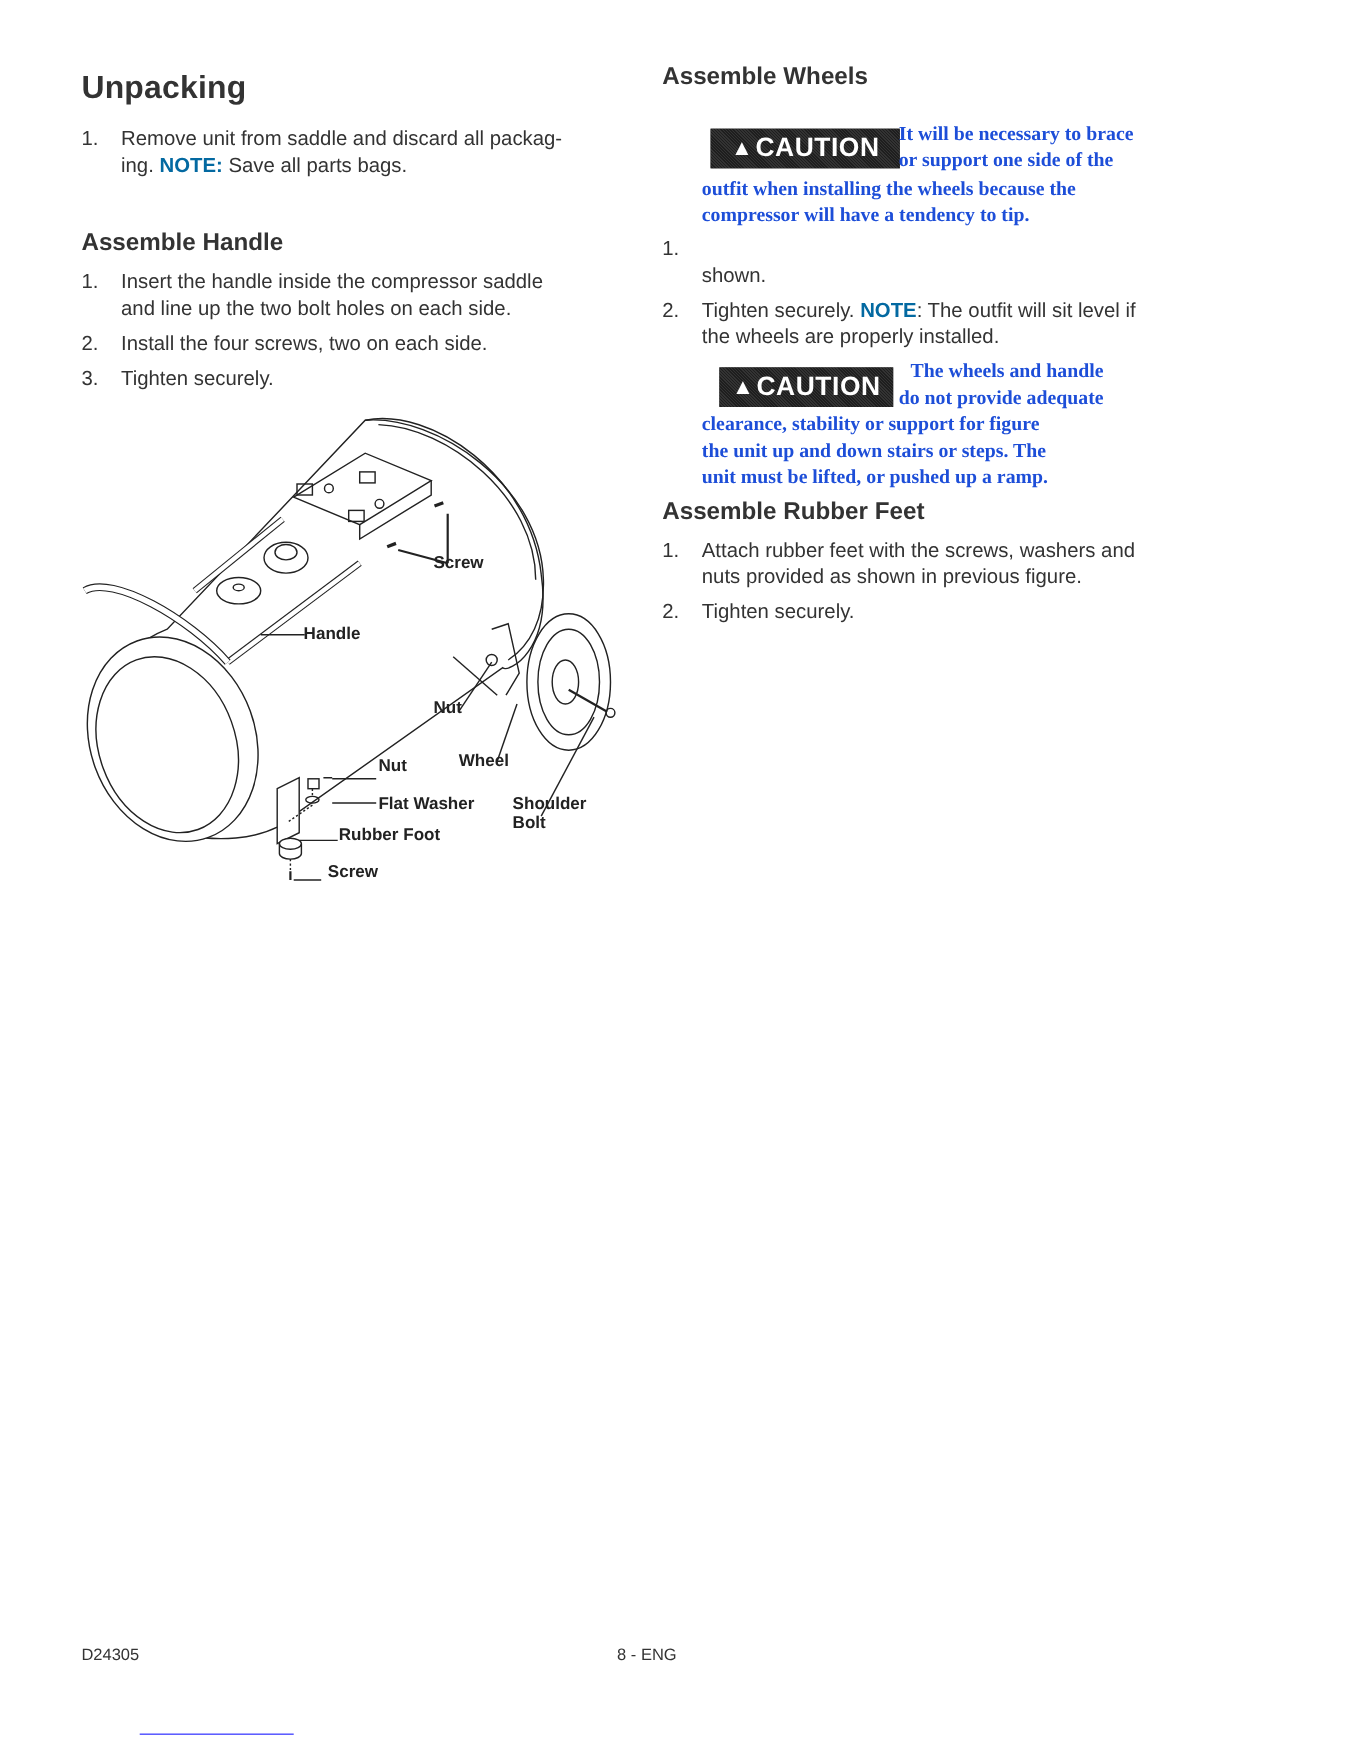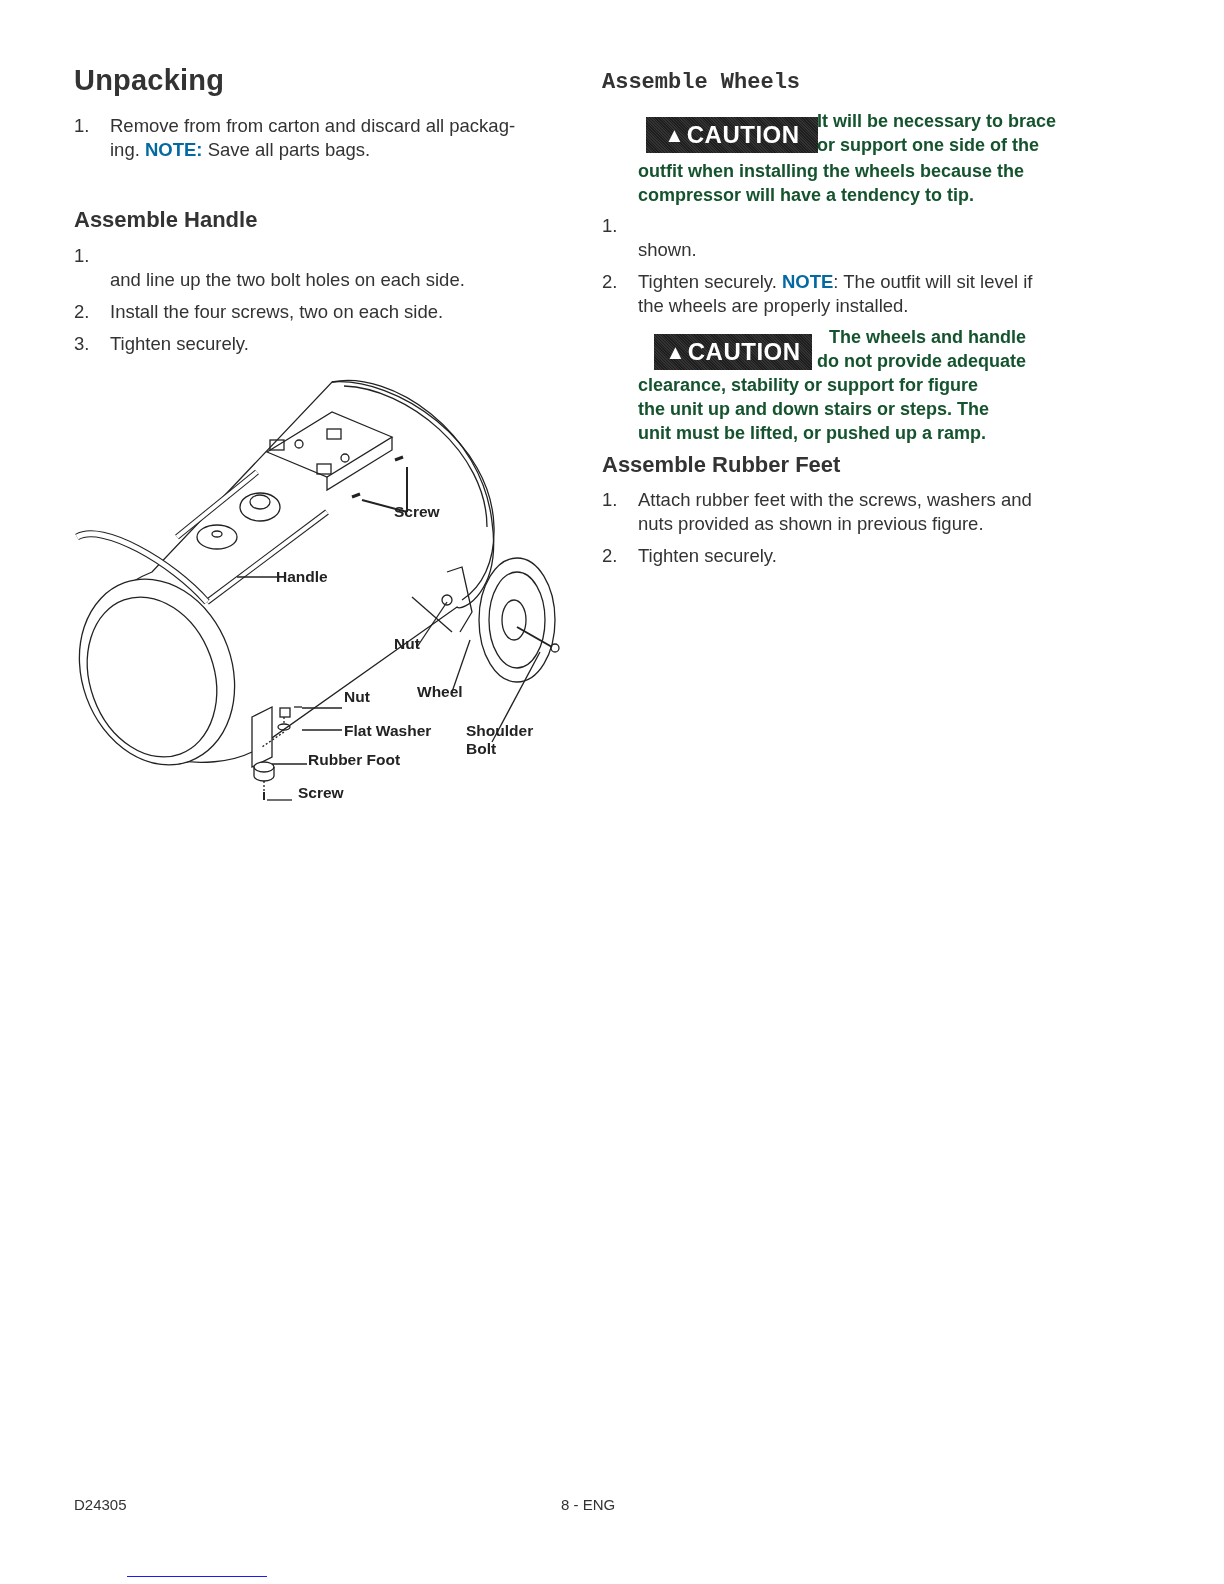--- a/index.html
+++ b/index.html
@@ -4,47 +4,47 @@
 <style>
   html, body { margin:0; padding:0; background:#fff; }
   body { width:1224px; height:1584px; position:relative; overflow:hidden;
          font-family:"Liberation Sans", sans-serif; color:#222; }
   h1.title { position:absolute; left:74px; top:64px; margin:0; font-size:29px; font-weight:bold; color:#333; letter-spacing:0.2px; }
   h2.sec { position:absolute; margin:0; font-size:22px; font-weight:bold; color:#333; }
   .list { position:absolute; margin:0; padding:0; list-style:none; font-size:18.5px; color:#333; line-height:24px; }
   .list li { position:relative; padding-left:36px; margin-bottom:8px; }
   .list li .num { position:absolute; left:0; top:0; }
   b.note { font-weight:bold; color:#0369a1; }
-  .caution-block { position:absolute; font-size:18px; font-weight:bold; color:#14532d; line-height:24px; }
+  .caution-block { position:absolute; font-size:18px; font-weight:bold; color:#1d4ed8; line-height:24px;font-family:Liberation Serif, serif; }
   .caution-badge { position:absolute; background:#2b2b2b; color:#fff; font-weight:bold; font-size:24px;
                    display:flex; align-items:center; justify-content:center; letter-spacing:0.5px;
                    background-image:repeating-linear-gradient(45deg,#333 0 1px,#1e1e1e 1px 2px); }
   .caution-badge .tri { font-size:20px; margin-right:2px; }
   .footer { position:absolute; font-size:15px; color:#333; }
   .link-line { position:absolute; left:127px; top:1576px; width:140px; height:1px; background:#1a1aff; }
   .diagram { position:absolute; left:62px; top:372px; width:520px; height:440px; }
   .lbl { position:absolute; font-size:15.5px; font-weight:bold; color:#222; }
 </style>
 </head>
 <body>
 
 <h1 class="title">Unpacking</h1>
 <ul class="list" style="left:74px; top:114px; width:480px;">
   <li>
     <span class="num">1.</span>
-    <span>Remove from from carton and discard all packag-</span><br>
+    <span>Remove unit from saddle and discard all packag-</span><br>
     <span>ing. </span><b class="note">NOTE:</b><span> Save all parts bags.</span>
   </li>
 </ul>
 
 <h2 class="sec" style="left:74px; top:207px;">Assemble Handle</h2>
 <ul class="list" style="left:74px; top:244px; width:480px;">
   <li>
     <span class="num">1.</span>
-    <br>
+    <span>Insert the handle inside the compressor saddle</span><br>
     <span>and line up the two bolt holes on each side.</span>
   </li>
   <li>
     <span class="num">2.</span>
     <span>Install the four screws, two on each side.</span>
   </li>
   <li>
     <span class="num">3.</span>
     <span>Tighten securely.</span>
   </li>
@@ -121,21 +121,21 @@
   <div class="lbl" style="left:282px; top:316px;">Nut</div>
   <div class="lbl" style="left:282px; top:350px;">Flat Washer</div>
   <div class="lbl" style="left:404px; top:350px;">
     <span>Shoulder</span><br>
     <span>Bolt</span>
   </div>
   <div class="lbl" style="left:246px; top:379px;">Rubber Foot</div>
   <div class="lbl" style="left:236px; top:412px;">Screw</div>
 </div>
 
-<h2 class="sec" style="left:602px; top:70px;font-family:Liberation Mono, monospace;">Assemble Wheels</h2>
+<h2 class="sec" style="left:602px; top:56px;">Assemble Wheels</h2>
 
 <div class="caution-badge" style="left:646px; top:117px; width:172px; height:36px;">
   <span class="tri">▲</span>
     <span>CAUTION</span>
 </div>
 <div class="caution-block" style="left:817px; top:109px;">
   <span>It will be necessary to brace</span><br>
   <span>or support one side of the</span>
 </div>
 <div class="caution-block" style="left:638px; top:159px;">

